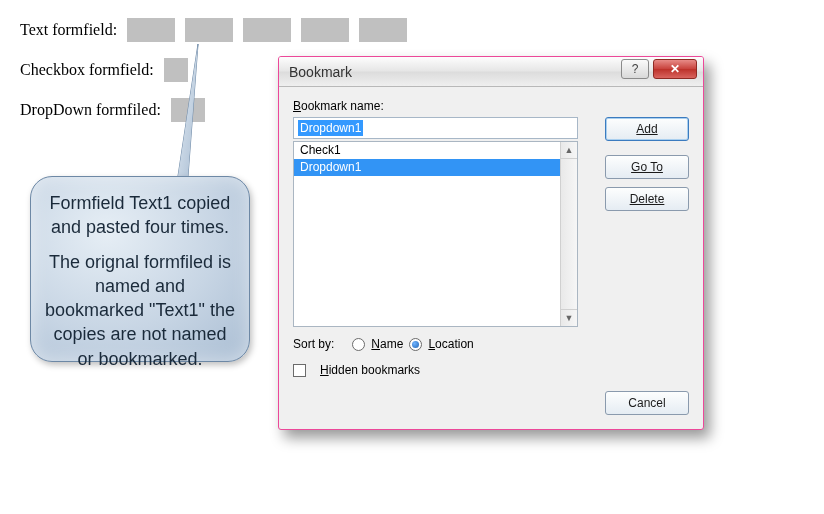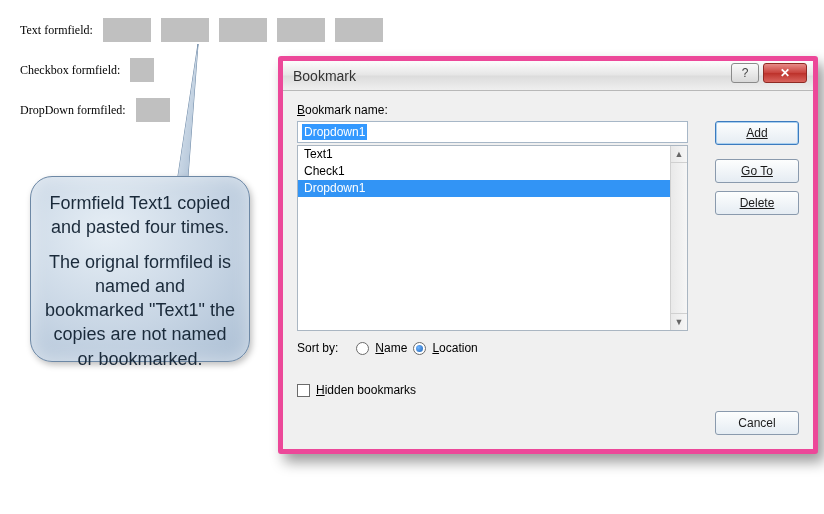--- a/index.html
+++ b/index.html
@@ -10,21 +10,21 @@
     width: 824px;
     height: 514px;
     position: relative;
     overflow: hidden;
   }
   .doc {
     position: absolute;
     left: 20px;
     top: 18px;
     font-family: "Times New Roman", serif;
-    font-size: 12px;
+    font-size: 16px;
     color: #000;
   }
   .doc-row {
     display: flex;
     align-items: center;
     margin-bottom: 16px;
     gap: 4px;
   }
   .doc-label { margin-right: 6px; }
   .ffield {
@@ -61,23 +61,23 @@
     width: 42px;
     height: 140px;
     pointer-events: none;
   }
   .callout p { margin-bottom: 10px; }
   
   .dialog {
     position: absolute;
     left: 278px;
     top: 56px;
-    width: 540px;
+    width: 426px;
     background: #f0f0f0;
-    border: 5px solid #ec4899;
+    border: 1px solid #ec4899;
     box-shadow: 6px 8px 14px rgba(0,0,0,0.4);
     border-radius: 3px;
     overflow: hidden;
   }
   .titlebar {
     height: 30px;
     background: linear-gradient(#fdfdfd, #e6e6e6 48%, #dcdcdc 52%, #efefef);
     border-bottom: 1px solid #b8b8b8;
     display: flex;
     align-items: center;
@@ -178,21 +178,21 @@
   .radio { display:flex; align-items:center; gap:6px; }
   .radio .dot {
     width: 13px; height: 13px; border-radius: 50%;
     border: 1px solid #6b6b6b; background:#fff;
     display:flex; align-items:center; justify-content:center;
   }
   .radio.checked .dot::after {
     content:""; width:7px; height:7px; border-radius:50%;
     background: radial-gradient(circle at 35% 35%, #6fb4ff, #2265b5);
   }
-  .chkrow { margin-top: 28px; display:flex; align-items:center; gap:6px; font-size:12px; }
+  .chkrow { margin-top: 12px; display:flex; align-items:center; gap:14px; font-size:12px; }
   .chkbox {
     width:13px; height:13px;
     border:1px solid #6b6b6b; background:#fff;
   }
   .footer {
     display:flex; justify-content:flex-end;
     margin-top: 14px;
   }
   .footer .dlg-btn { width: 84px; text-align: right; }
 </style>
@@ -249,21 +249,20 @@
   <div class="dlg-body">
     <span class="lbl">
       <span class="underletter">B</span><span>ookmark name:</span>
     </span>
     <div class="row">
       <div class="col-left">
         <div class="txtinput">
           <span class="sel">Dropdown1</span>
         </div>
         <div class="listbox">
-          <div class="listrow">Text1</div>
           <div class="listrow">Check1</div>
           <div class="listrow selected">Dropdown1</div>
           <div class="scroll">
             <div class="arr">▲</div>
             <div class="arr bot">▼</div>
           </div>
         </div>
       </div>
       <div class="col-right">
         <div class="dlg-btn default">

